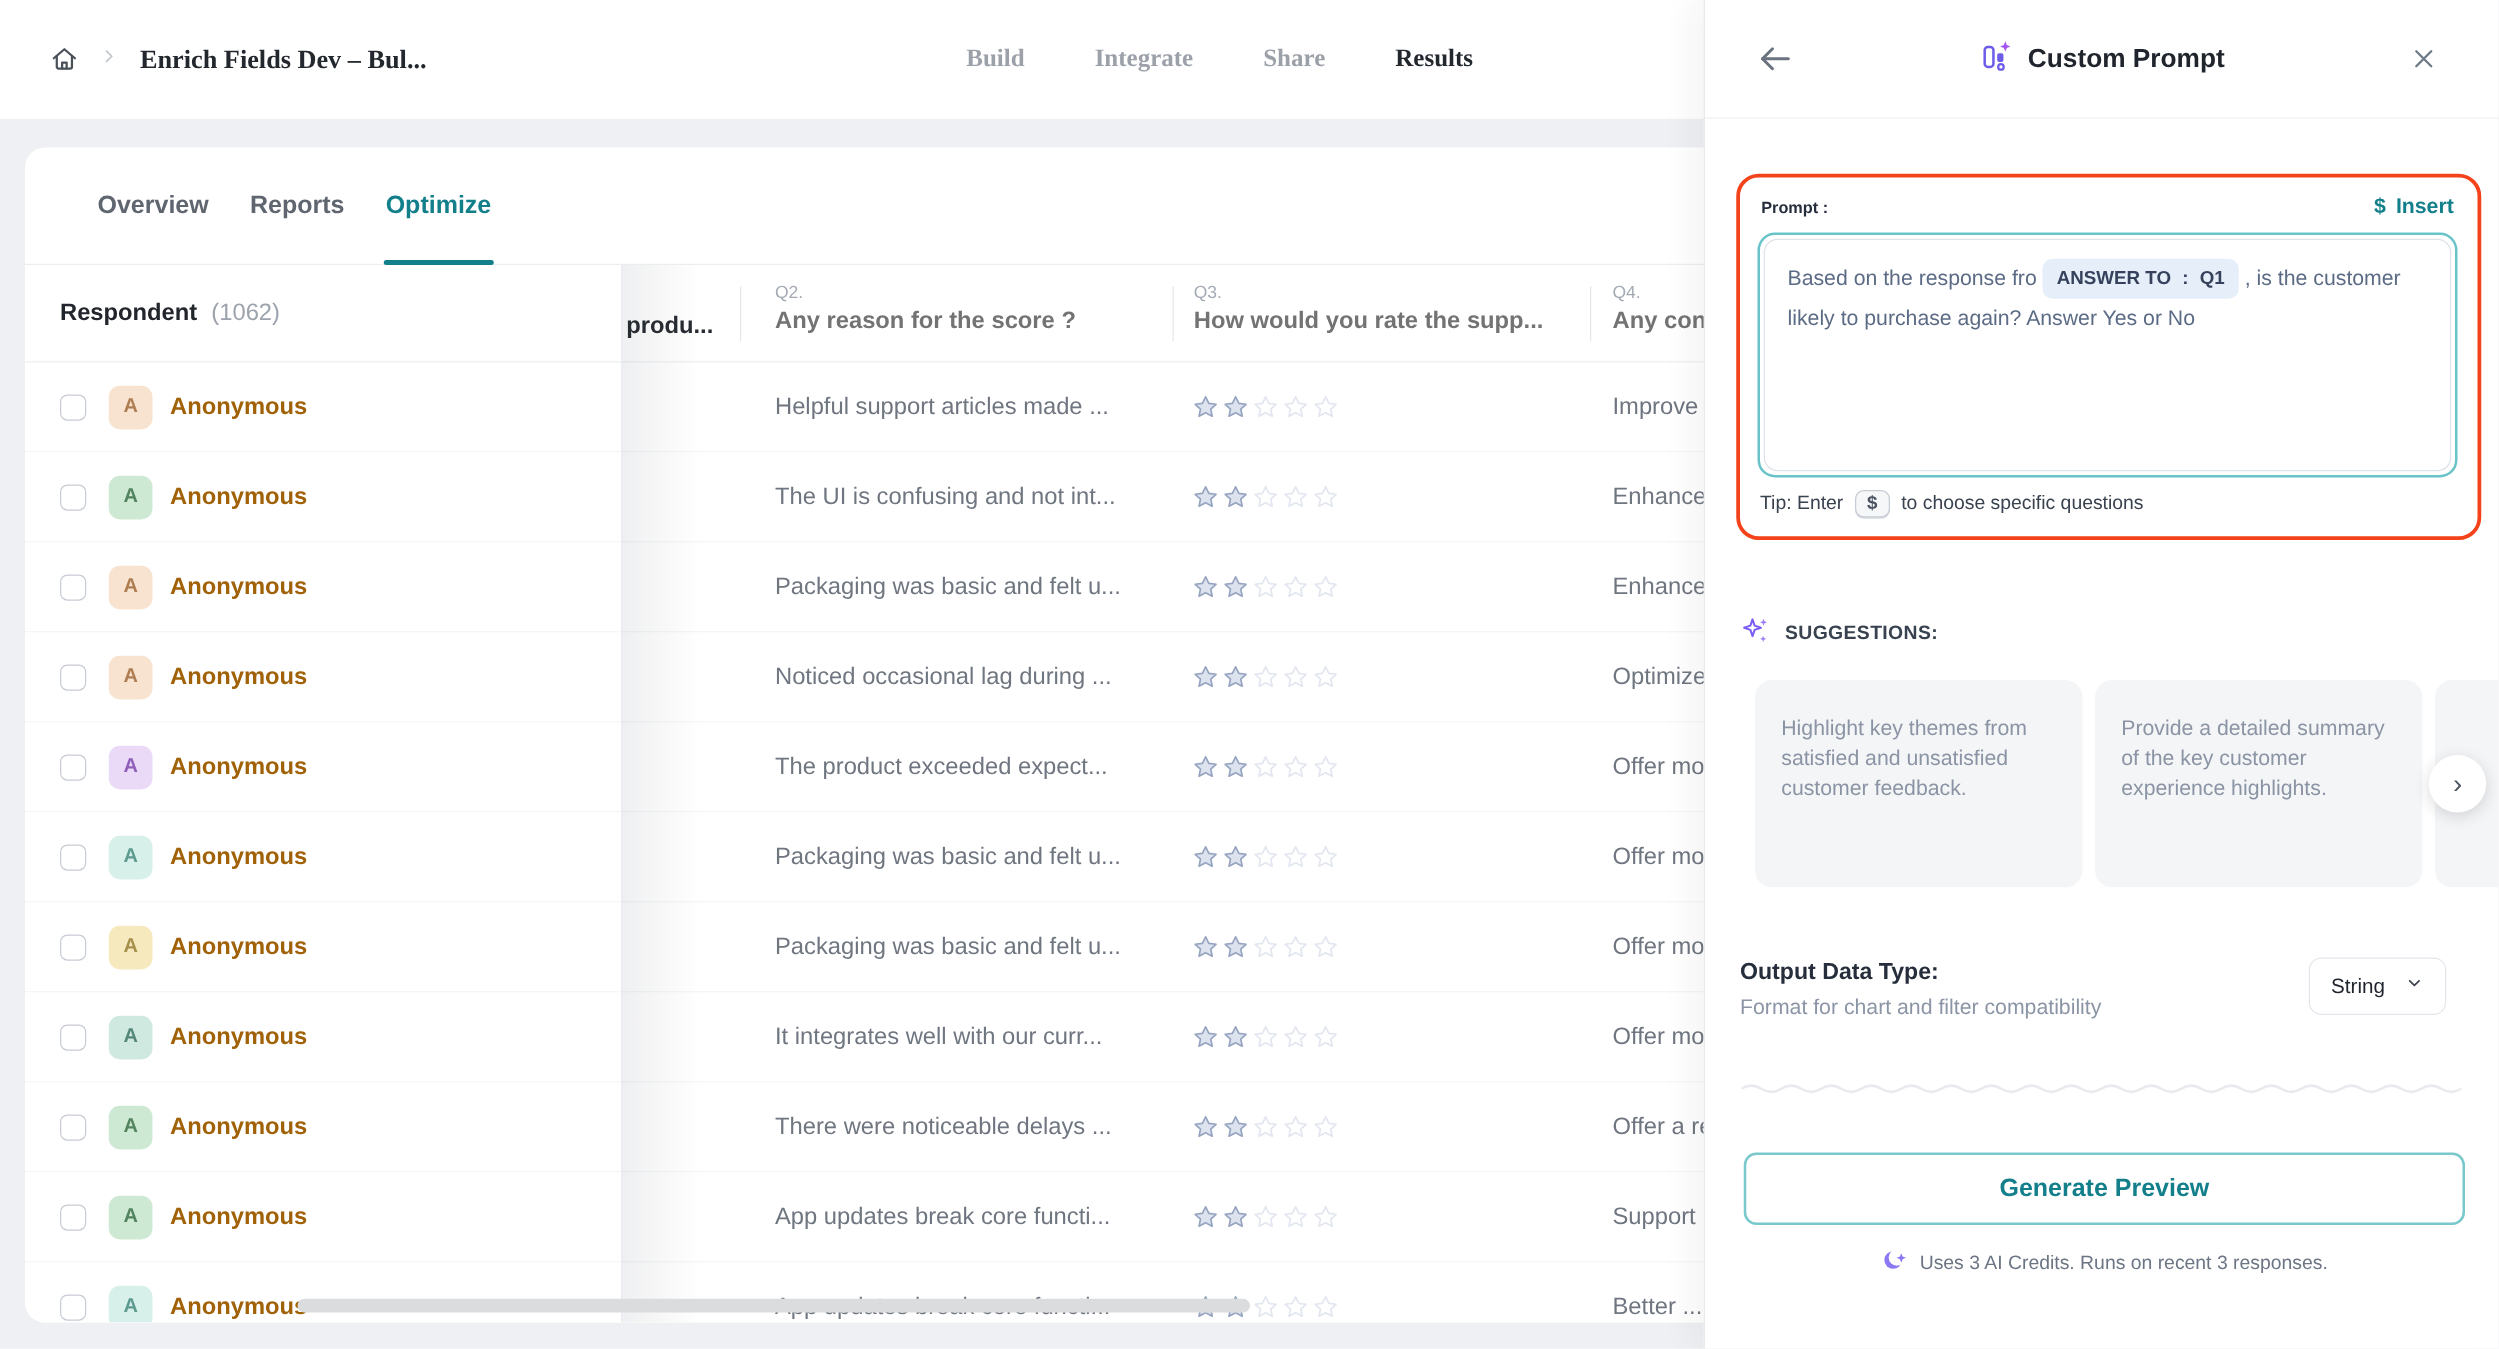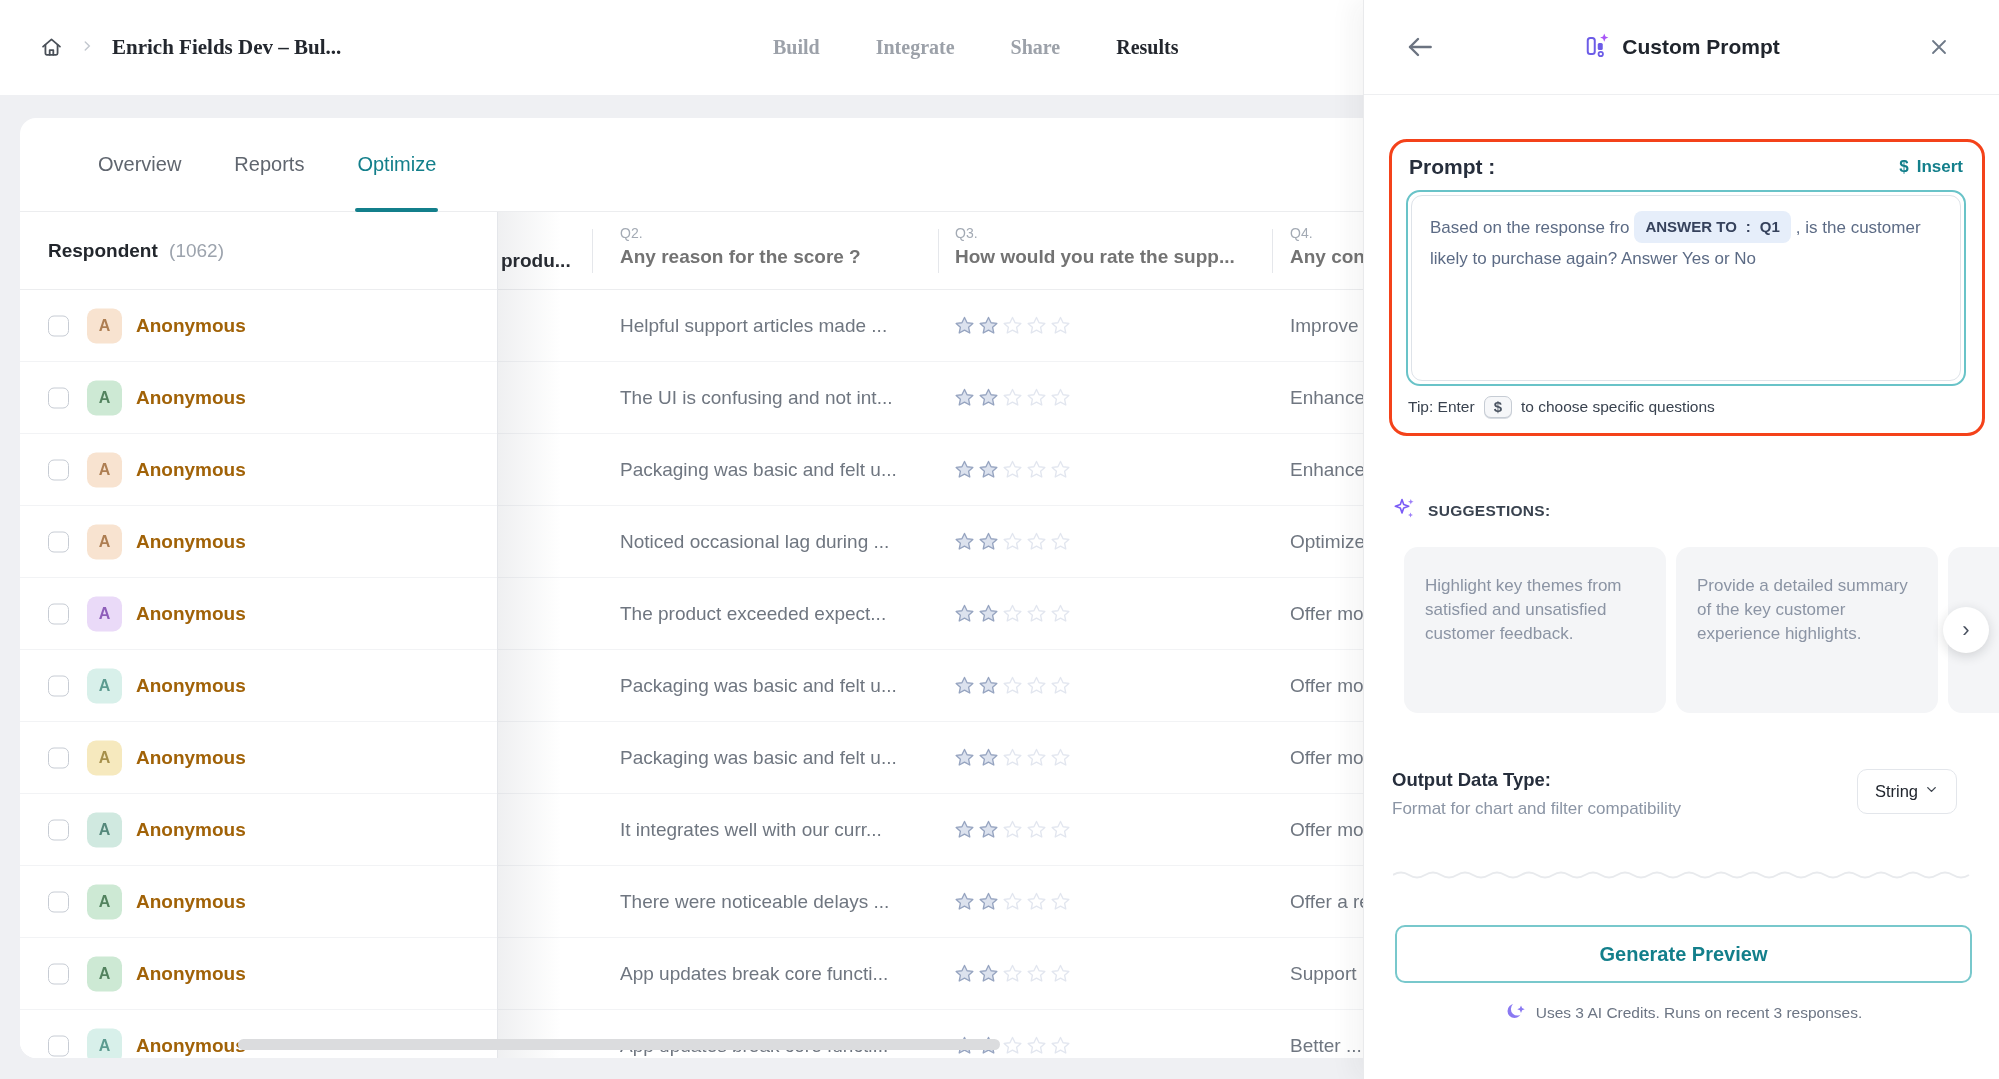--- a/index.html
+++ b/index.html
@@ -13,21 +13,21 @@
   .crumb-sep { color:#C2C7CE; }
   .survey-title { font-size:21px; font-weight:700; color:#23272E; margin-left:4px; white-space:nowrap; }
   .top-nav { position:absolute; left:773px; top:0; height:95px; display:flex; align-items:center; gap:56px; }
   .top-nav .nav-item { font-size:20px; font-weight:600; color:#9CA1A9; cursor:pointer; }
   .top-nav .nav-item.active { color:#23272E; }
 
   
   .card { position:absolute; left:20px; top:118px; width:1345px; height:940px; background:#FFFFFF; border-radius:16px 0 0 16px; overflow:hidden; }
 
   .tabs-row { height:94px; display:flex; align-items:center; padding-left:56px; gap:29px; border-bottom:1px solid #ECEDEF; }
-  .tab { position:relative; height:100%; display:flex; align-items:center; font-size:20px; font-weight:400; color:#60666F; cursor:pointer; padding:4px 2px;margin-left:20px; }
+  .tab { position:relative; height:100%; display:flex; align-items:center; font-size:20px; font-weight:700; color:#60666F; cursor:pointer; padding:4px 2px; }
   .tab.active { color:#137F8B; }
   .tab.active::after { content:''; position:absolute; left:0; right:0; bottom:-1px; height:4px; background:#137F8B; border-radius:2px; }
 
   .table-area { position:relative; height:846px; }
   .freeze-shadow { position:absolute; left:477px; top:0; bottom:0; width:64px; border-left:1px solid #E4E6EA;
     background:linear-gradient(90deg, rgba(110,116,128,0.11), rgba(110,116,128,0)); pointer-events:none; z-index:2; }
 
   .thead { position:relative; height:78px; border-bottom:1px solid #ECEDEF; }
   .resp-head { position:absolute; left:28px; top:50%; transform:translateY(-50%); font-size:19px; white-space:nowrap; }
   .resp-head .lbl { font-weight:700; color:#22262C; }
@@ -57,42 +57,42 @@
   .panel-header { position:relative; height:95px; border-bottom:1px solid #EEEFF1; }
   .back-btn { position:absolute; left:40px; top:50%; transform:translateY(-50%); cursor:pointer; display:flex; }
   .panel-title-wrap { position:absolute; left:50%; top:50%; transform:translate(-50%,-50%); display:flex; align-items:center; gap:11px; }
   .panel-title { font-size:21px; font-weight:700; color:#20252D; white-space:nowrap; }
   .close-btn { position:absolute; right:48px; top:50%; transform:translateY(-50%); cursor:pointer; display:flex; }
 
   .panel-body { position:relative; padding:44px 14px 0 25px; }
 
   .prompt-box { border:3px solid #F4421A; border-radius:18px; padding:13px 16px 15px 14px; }
   .prompt-head { display:flex; align-items:center; justify-content:space-between; padding:0 3px; }
-  .prompt-label { font-size:21px; font-weight:700; color:#262E3C; }
+  .prompt-label { font-size:13px; font-weight:700; color:#262E3C; }
   .insert-link { display:flex; align-items:center; gap:8px; color:#137F8B; cursor:pointer; }
   .insert-link .sym { font-size:17px; font-weight:700; }
   .insert-link .txt { font-size:17px; font-weight:600; }
   .field-outer { margin-top:11px; border:2px solid #69C3C8; border-radius:14px; padding:3px; background:#fff; }
   .field-inner { border:1px solid #DEE3E9; border-radius:11px; min-height:186px; padding:16px 18px; font-size:17px; color:#5C6B85; line-height:1.75; cursor:text; }
   .tok-chip { display:inline-flex; align-items:center; gap:9px; background:#E6EEFA; border-radius:8px; padding:3px 11px; font-size:15px; font-weight:600; color:#36425C; margin:0 5px; transform:translateY(-1px); cursor:pointer; }
   .tip-row { margin-top:10px; display:flex; align-items:center; gap:9px; font-size:15.5px; color:#39424F; padding-left:2px; }
   .keycap { display:inline-flex; align-items:center; justify-content:center; border:1px solid #C6CCD4; border-radius:7px; background:#F6F7F9; padding:1px 9px 2px; font-size:15px; font-weight:600; color:#4A5361; box-shadow:0 1px 0 #D8DCE2; }
 
   .sug-section { margin-top:60px; margin-left:3px; }
   .sug-head { display:flex; align-items:center; gap:11px; }
   .sug-label { font-size:15.5px; font-weight:600; color:#39424F; letter-spacing:0.3px; }
   .cards-wrap { position:relative; margin-top:22px; margin-left:12px; margin-right:-14px; }
   .cards-row { display:flex; gap:10px; overflow:hidden; }
   .sug-card { flex:0 0 262px; height:166px; background:#F4F5F7; border-radius:14px; padding:27px 21px; font-size:17px; color:#8B94A4; line-height:1.42; cursor:pointer; }
   .next-btn { position:absolute; right:10px; top:50%; transform:translateY(-50%); width:46px; height:46px; border-radius:50%; background:#fff; box-shadow:0 3px 12px rgba(25,30,40,0.16); display:flex; align-items:center; justify-content:center; font-size:22px; color:#4A5260; cursor:pointer; }
 
   .output-row { margin-top:56px; margin-left:3px; padding-right:28px; display:flex; align-items:flex-start; justify-content:space-between; }
   .output-label { font-size:18.5px; font-weight:700; color:#262E3C; }
   .output-sub { margin-top:8px; font-size:17px; color:#8B95A5; }
-  .dropdown { display:flex; align-items:center; gap:6px; border:1px solid #E3E6EB; border-radius:10px; padding:12px 17px; background:#fff; font-size:16.5px; font-weight:500; color:#21262E; cursor:pointer; }
+  .dropdown { display:flex; align-items:center; gap:16px; border:1px solid #E3E6EB; border-radius:10px; padding:12px 17px; background:#fff; font-size:16.5px; font-weight:500; color:#21262E; cursor:pointer; }
 
   .wave-wrap { margin-top:48px; margin-left:4px; }
   .generate-btn { margin-top:40px; margin-left:6px; width:577px; height:58px; border:2px solid #78C8CC; border-radius:10px; background:#fff;
     display:flex; align-items:center; justify-content:center; font-size:20px; font-weight:700; color:#137F8B; cursor:pointer; }
   .credits { margin-top:17px; width:589px; display:flex; align-items:center; justify-content:center; gap:9px; font-size:15.5px; color:#6C7584; }
 </style>
 </head>
 <body>
 
 <div class="main-header">

